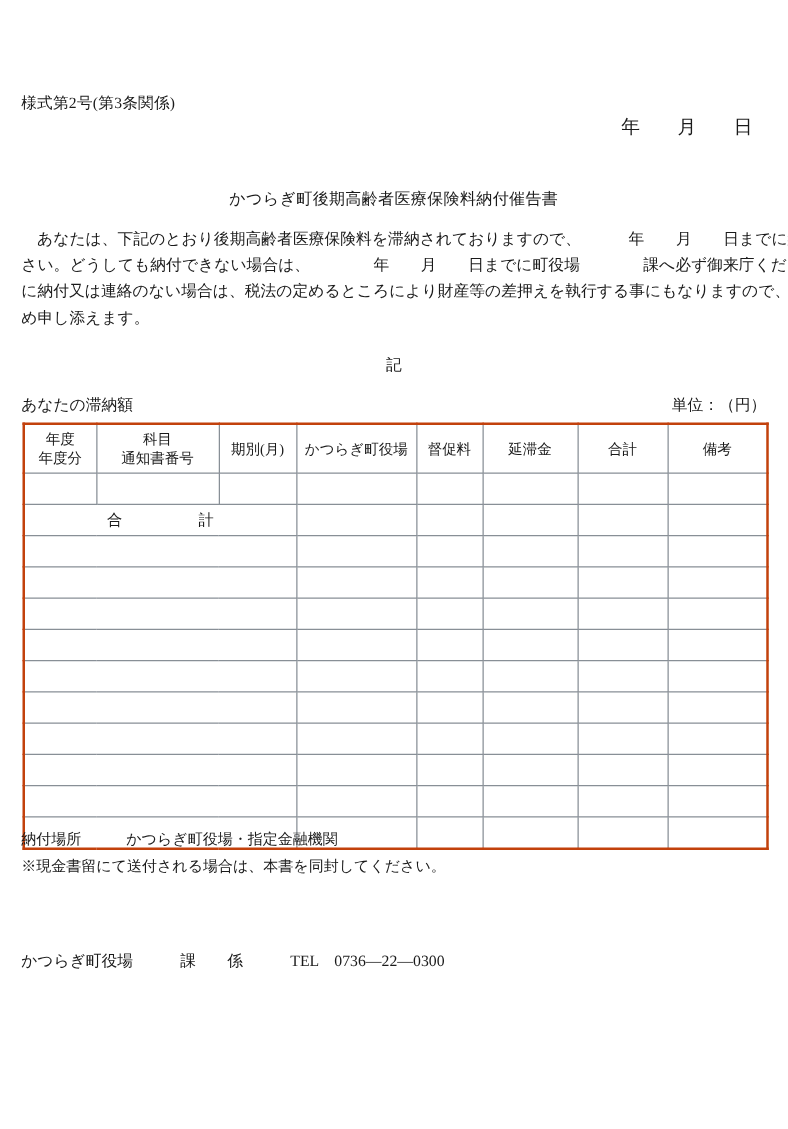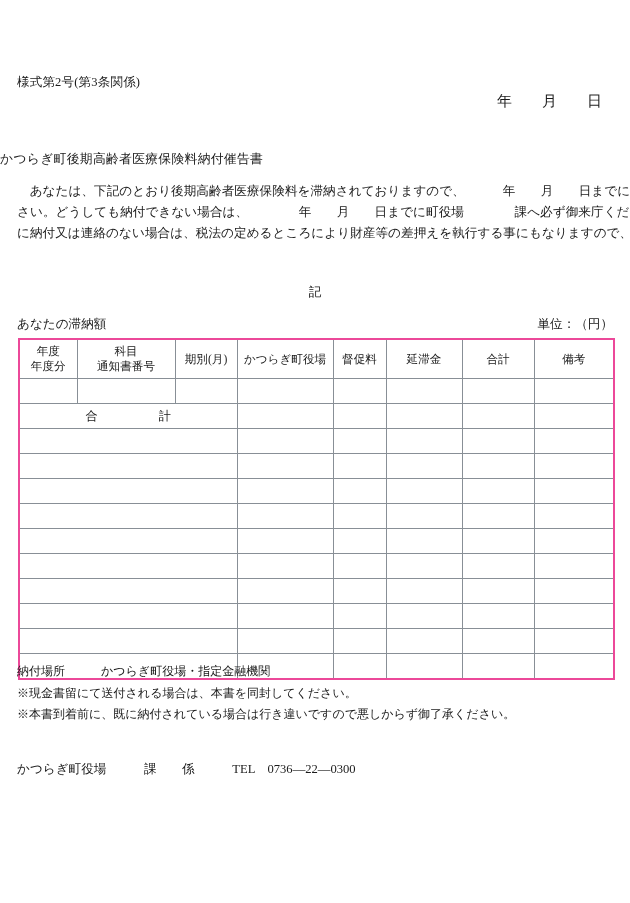--- a/index.html
+++ b/index.html
@@ -48,20 +48,21 @@
     font-size: 12.5px;
     white-space: pre;
   }
 
   
   .doc-title {
     position: absolute;
     left: 0;
     right: 0;
     top: 151px;
+    text-align: center;
     font-size: 12.8px;
     letter-spacing: 0.3px;
   }
 
   
   .body-block {
     position: absolute;
     left: 17px;
     top: 181px;
     width: 596px;
@@ -109,21 +110,21 @@
   .amount-table td,
   .amount-table th {
     border: 1px solid #888f96;
     padding: 0;
     font-weight: normal;
     text-align: center;
     vertical-align: middle;
     line-height: 15px;
   }
   .amount-table {
-    border: 2px solid #ec4899;
+    border: 2px solid #c2410c;
     padding-left: 40px;
   }
   .amount-table thead th {
     height: 38px;
     font-size: 11.6px;
   }
   .amount-table thead th .two-line span {
     display: block;
   }
   .row-blank td { height: 24px; }
@@ -163,20 +164,21 @@
 
   <div class="date-line">年　　月　　日</div>
 
 
   <div class="doc-title">かつらぎ町後期高齢者医療保険料納付催告書</div>
 
   <div class="body-block">
     <div class="body-line">　あなたは、下記のとおり後期高齢者医療保険料を滞納されておりますので、　　　年　　月　　日までに納めてくだ</div>
     <div class="body-line">さい。どうしても納付できない場合は、　　　　年　　月　　日までに町役場　　　　課へ必ず御来庁ください。期日まで</div>
     <div class="body-line">に納付又は連絡のない場合は、税法の定めるところにより財産等の差押えを執行する事にもなりますので、念のた</div>
+    <div class="body-line">め申し添えます。</div>
   </div>
 
   <div class="ki-marker">記</div>
 
   <div class="caption-row">
     <span>あなたの滞納額</span>
     <span>単位：（円）</span>
   </div>
 
   <table class="amount-table">
@@ -311,18 +313,17 @@
         <td></td>
         <td></td>
         <td></td>
       </tr>
     </tbody>
   </table>
 
   <div class="notes">
     <div class="note-line">納付場所　　　かつらぎ町役場・指定金融機関</div>
     <div class="note-line">※現金書留にて送付される場合は、本書を同封してください。</div>
-    <div class="note-line">※本書到着前に、既に納付されている場合は行き違いですので悪しからず御了承ください。</div>
   </div>
 
   <div class="contact">かつらぎ町役場　　　課　　係　　　TEL　0736—22—0300</div>
 
 </div>
 
 </body></html>

